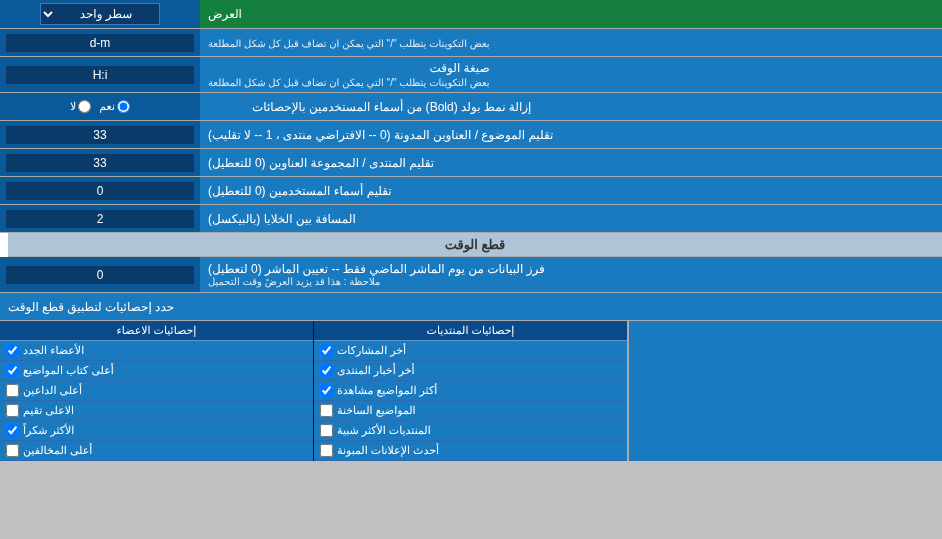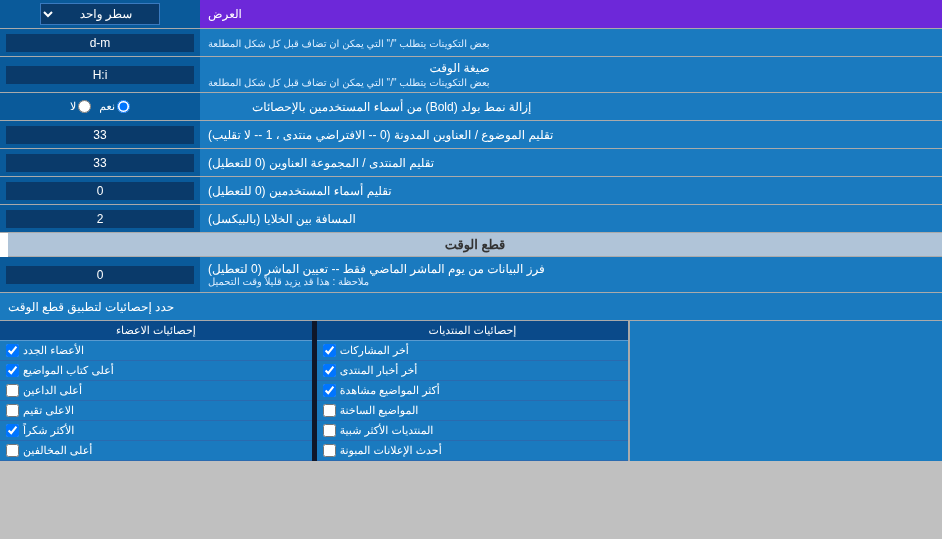--- a/index.html
+++ b/index.html
@@ -88,21 +88,21 @@
       margin: 0;
     }
     
     .top-row {
       display: flex;
       border-bottom: 1px solid #aaa;
       min-height: 28px;
     }
     .top-row-label {
       flex: 1;
-      background: #6d28d9;
+      background: #15803d;
       color: #fff;
       padding: 4px 8px;
       display: flex;
       align-items: center;
       justify-content: flex-end;
       font-size: 12px;
     }
     .top-row-input {
       width: 200px;
       background: #0a5a9a;
@@ -311,39 +311,39 @@
     </div>
   </div>
 
   <div class="cut-section-header">
     <span>قطع الوقت</span>
   </div>
 
   <div class="cut-row">
     <div class="cut-row-label">
       <div>فرز البيانات من يوم الماشر الماضي فقط -- تعيين الماشر (0 لتعطيل)</div>
-      <div class="note">ملاحظة : هذا قد يزيد قليلاً وقت التحميل</div>
+      <div class="note">ملاحظة : هذا قد يزيد العرضً وقت التحميل</div>
     </div>
     <div class="cut-row-input">
       <input type="text" value="0" style="">
     </div>
   </div>
 
   <div class="limit-row">
     <div class="limit-row-label">
       <span>حدد إحصائيات لتطبيق قطع الوقت</span>
     </div>
   </div>
 
   <div class="three-col-stats">
 
     <div class="stats-col-wrapper" style="flex:1; background:#1a7abf; min-width:280px;">
     </div>
 
-    <div class="stats-col-wrapper" style="min-width:220px; border-right:1px solid #aaa; border-left:5px solid #0f172a;">
+    <div class="stats-col-wrapper" style="min-width:220px; border-right:1px solid #aaa; border-left:1px solid #0f172a;">
       <div class="stats-col-title">
         <span>إحصائيات المنتديات</span>
       </div>
       <div class="stats-col-items">
         <div class="stats-row-item">
           <span>أخر المشاركات</span>
           <input type="checkbox" checked="" style="">
         </div>
         <div class="stats-row-item">
           <span>أخر أخبار المنتدى</span>

